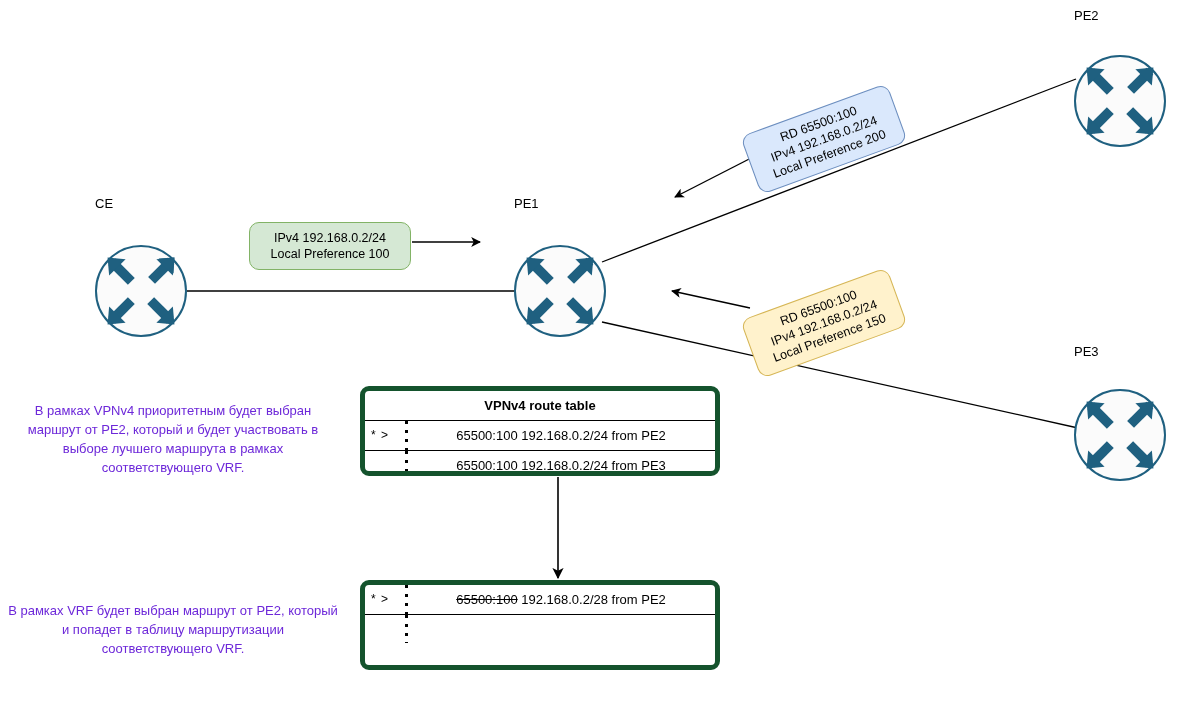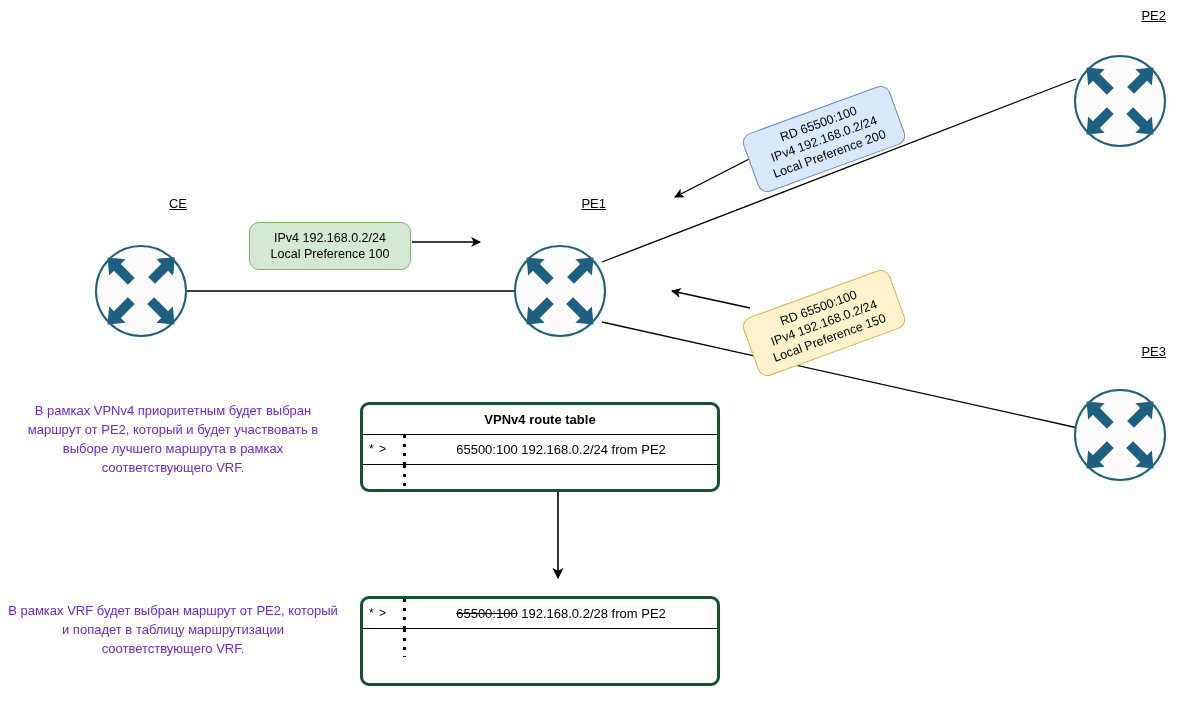--- a/index.html
+++ b/index.html
@@ -31,23 +31,22 @@
     border: 2px solid #1f6080;
     background: #fbfbfb;
     box-sizing: border-box;
   }
   .router svg { display: block; width: 100%; height: 100%; }
 
   .node-label {
     position: absolute;
     font-size: 13px;
     color: #000;
-    text-align: right;
+    text-align: left;
     white-space: nowrap;
-    text-decoration: underline;
   }
 
   
   .callout {
     position: absolute;
     box-sizing: border-box;
     border-radius: 10px;
     font-size: 12.5px;
     line-height: 16px;
     text-align: center;
@@ -67,25 +66,24 @@
   }
   .callout-yellow {
     background: #fff2cc;
     border: 1px solid #d6b656;
   }
 
   
   .route-table {
     position: absolute;
     box-sizing: border-box;
-    border: 3px solid #14532d;
+    border: 5px solid #14532d;
     border-radius: 9px;
     background: #ffffff;
     overflow: hidden;
-    margin-top: 16px;
   }
   .rt-header {
     height: 30px;
     line-height: 30px;
     text-align: center;
     font-weight: bold;
     font-size: 13px;
     border-bottom: 1px solid #000;
     box-sizing: border-box;
   }
@@ -244,20 +242,21 @@
 <div class="route-table" style="left:360px; top:386px; width:360px; height:90px;">
   <div class="rt-header">VPNv4 route table</div>
   <div class="rt-row">
     <span class="rt-mark">* &gt;</span>
     <span class="rt-dots"></span>
     <span class="rt-text">65500:100 192.168.0.2/24 from PE2</span>
   </div>
   <div class="rt-row">
     <span class="rt-mark"></span>
     <span class="rt-dots"></span>
+    <span class="rt-text">65500:100 192.168.0.2/24 from PE3</span>
   </div>
 </div>
 
 <div class="route-table" style="left:360px; top:580px; width:360px; height:90px;">
   <div class="rt-row">
     <span class="rt-mark">* &gt;</span>
     <span class="rt-dots"></span>
     <span class="rt-text"><span class="strike">65500:100</span> <span>192.168.0.2/28 from PE2</span></span>
   </div>
   <div class="rt-row">

